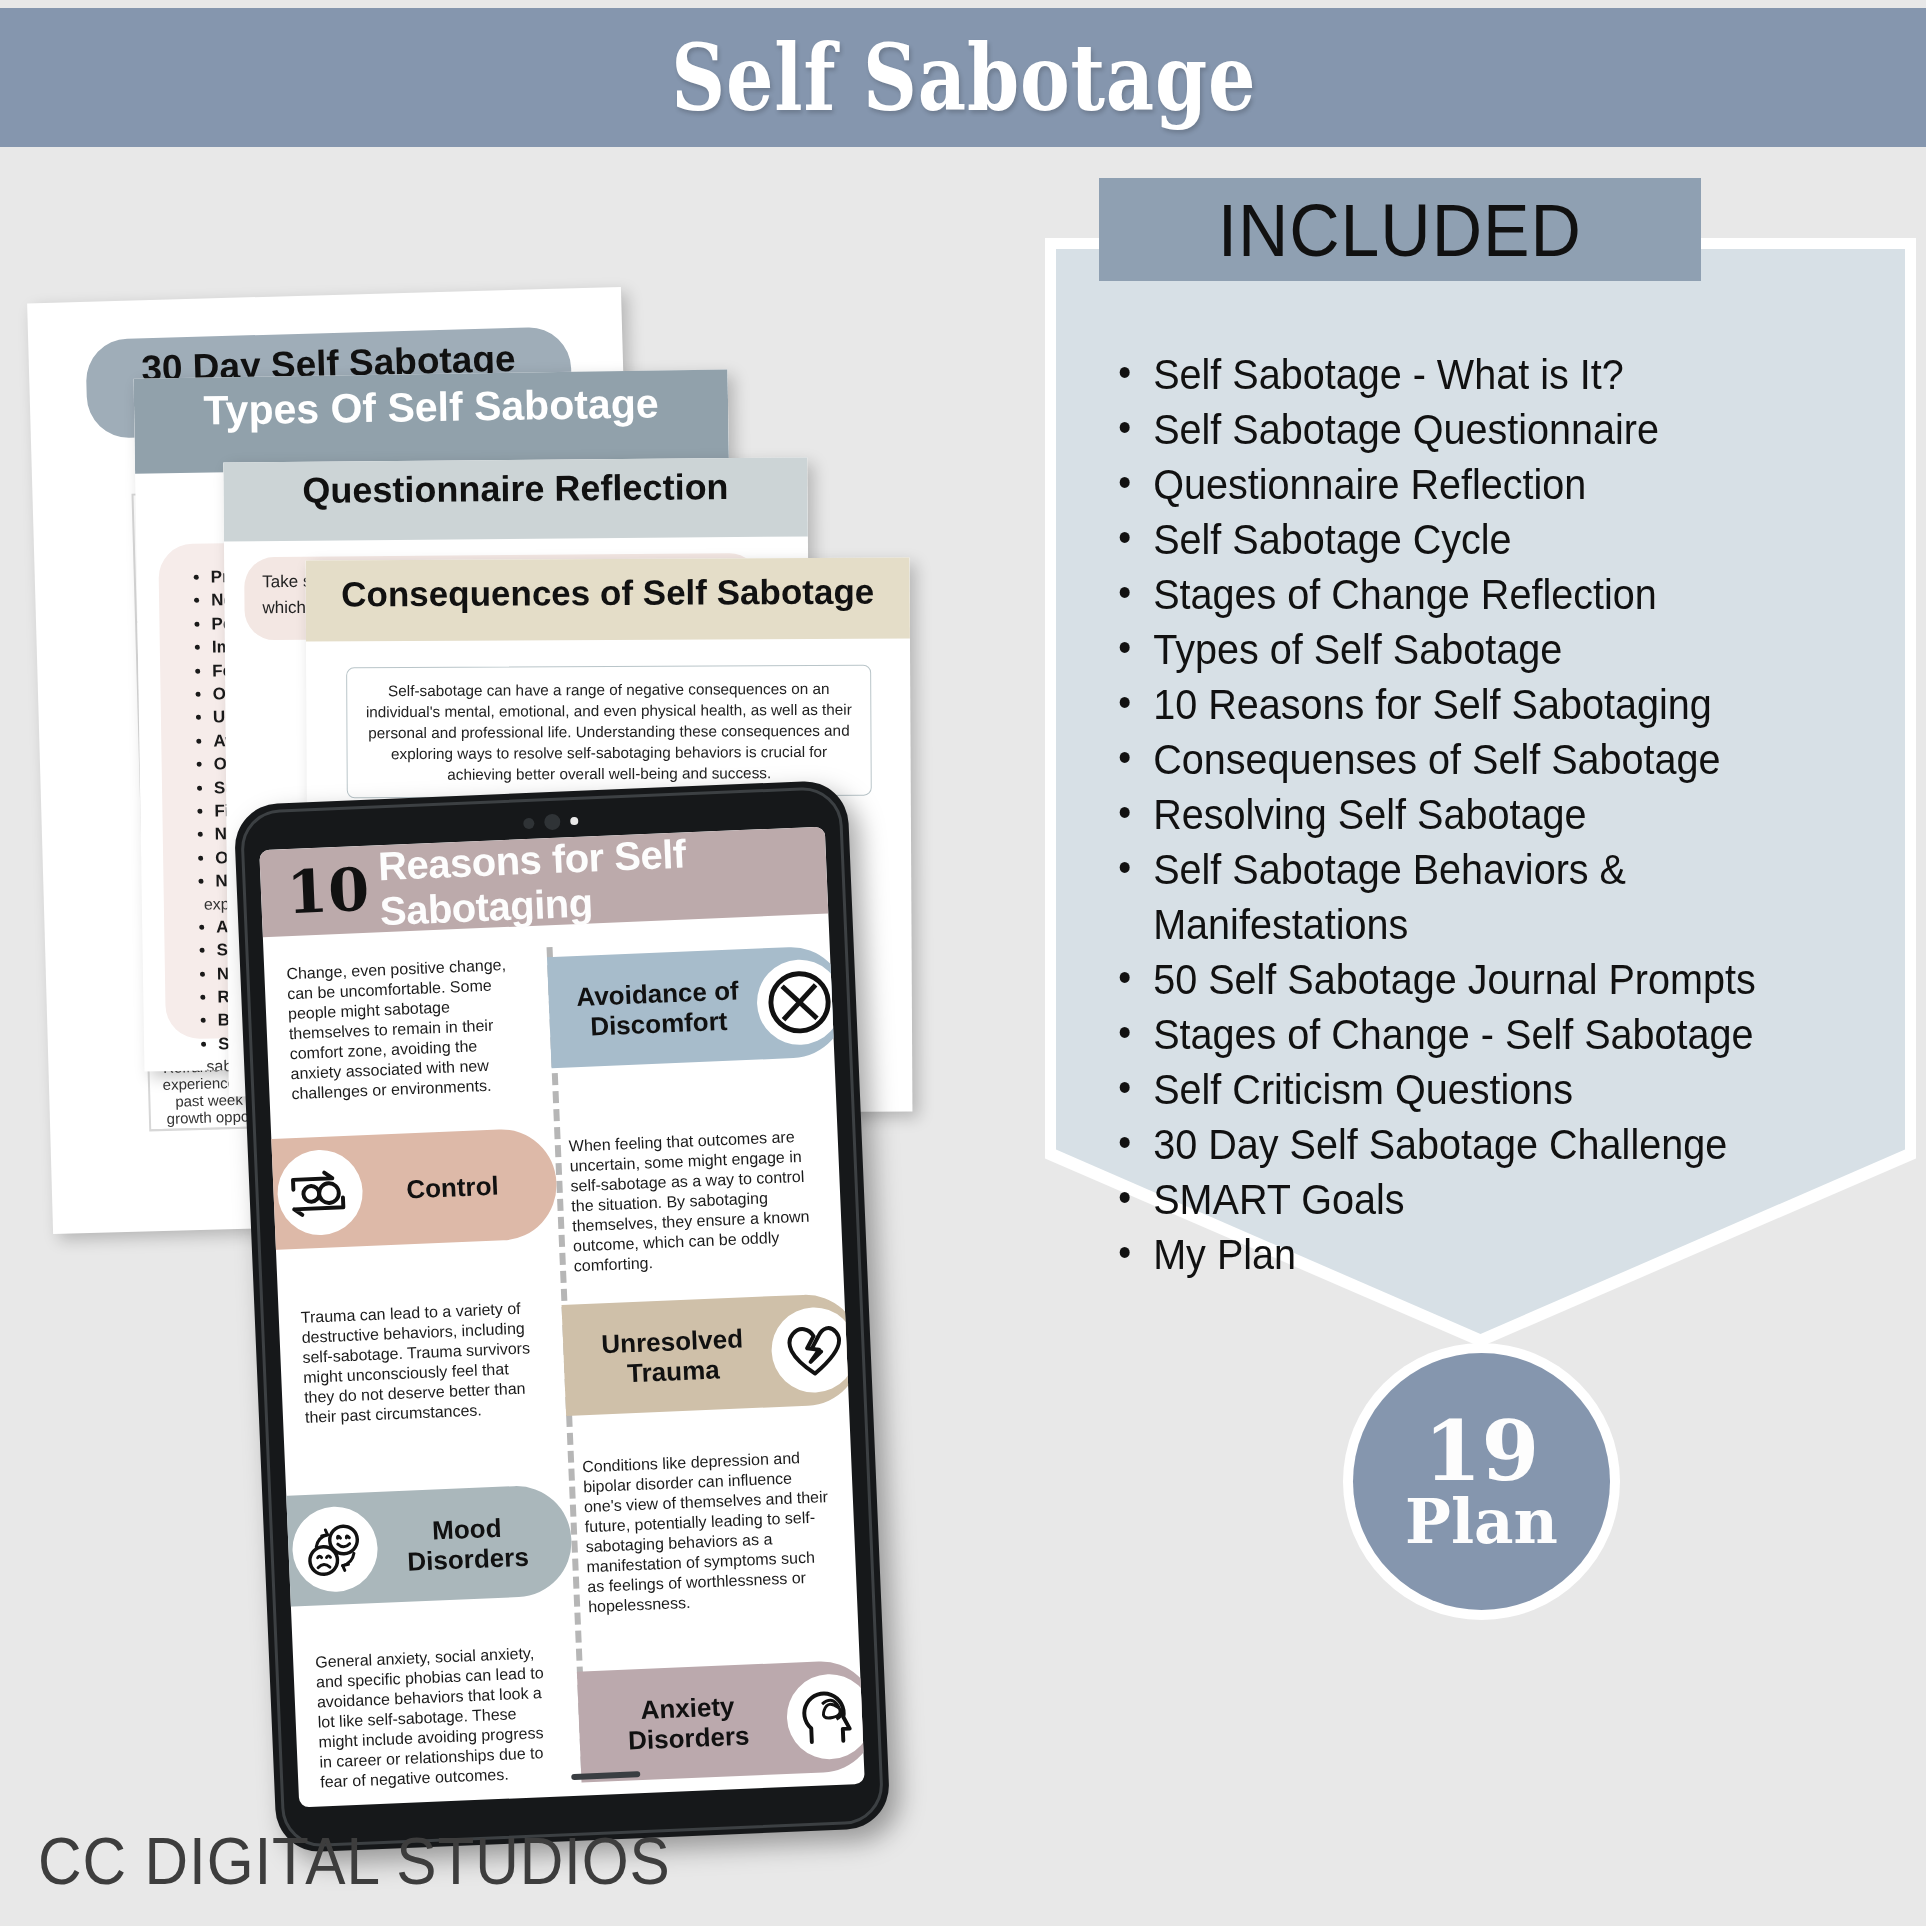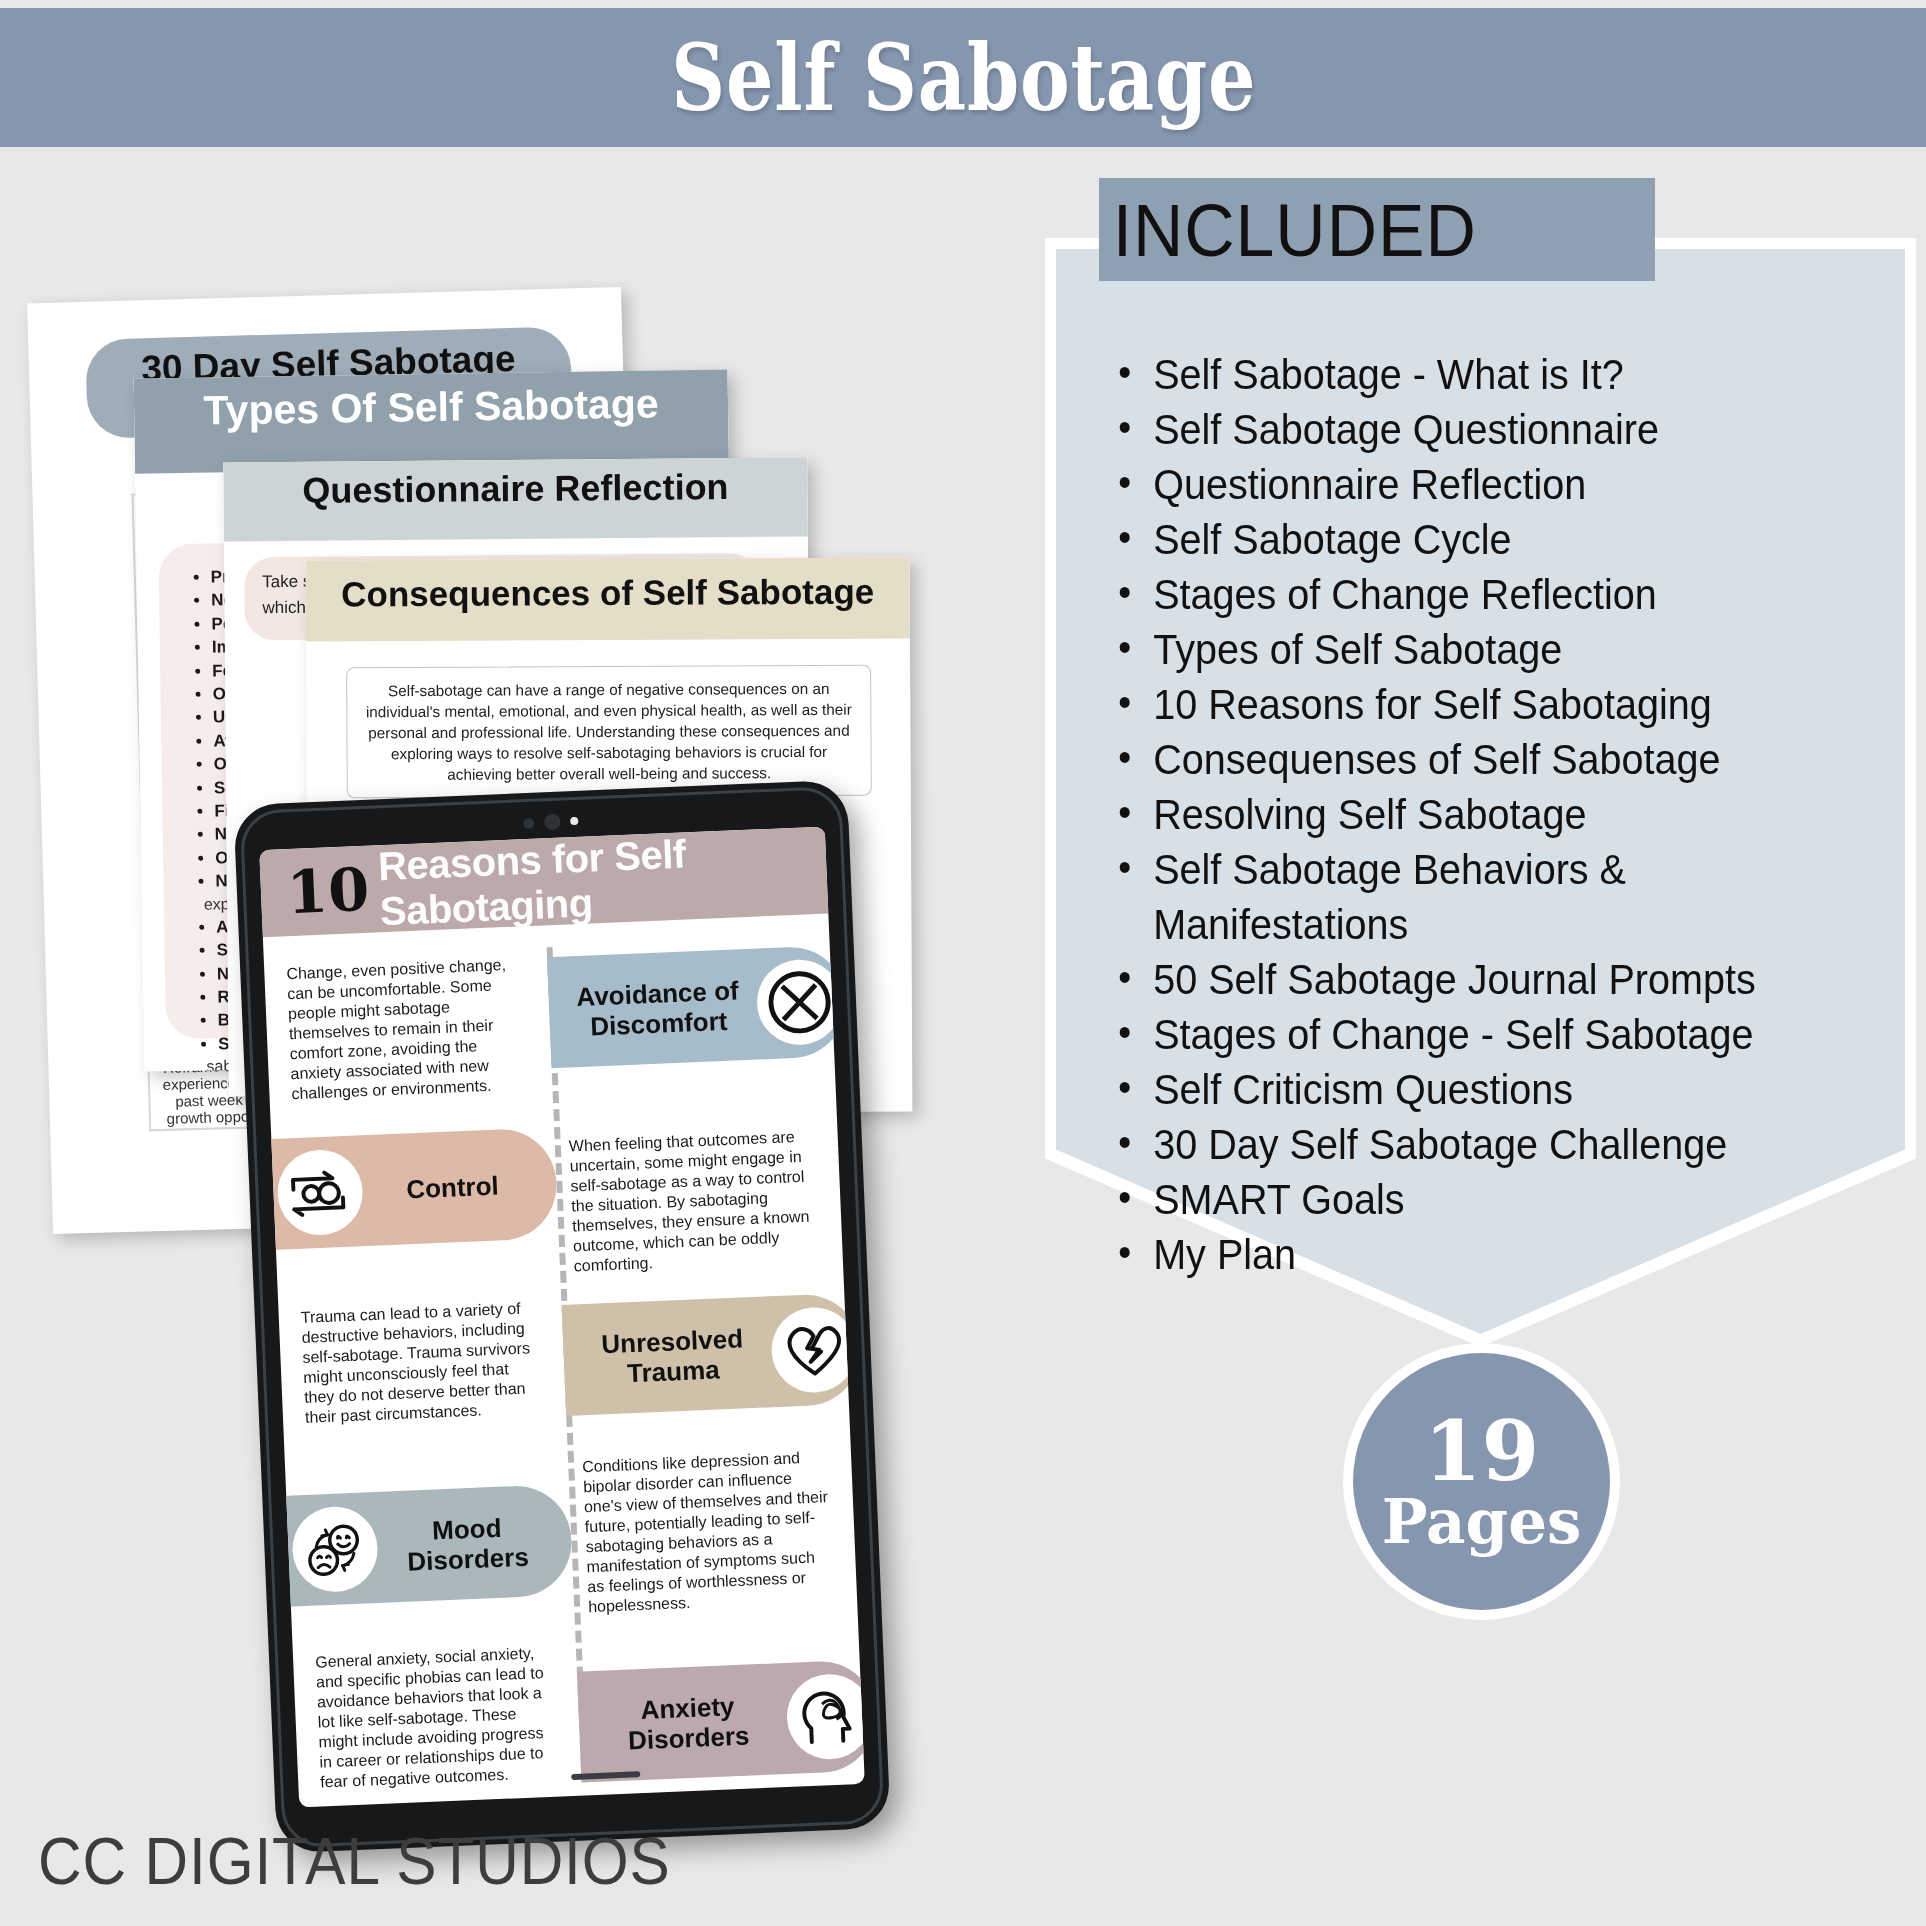--- a/index.html
+++ b/index.html
@@ -35,23 +35,23 @@
     clip-path:polygon(0 0,100% 0,100% 83%,50% 100%,0 83%);
     filter:drop-shadow(0 2px 3px rgba(0,0,0,0.06));
   }
   #included-panel{
     position:absolute;left:11px;top:11px;width:849px;height:1085px;
     background:#d7e0e6;
     clip-path:polygon(0 0,100% 0,100% 83%,50% 100%,0 83%);
   }
   #included-heading{
     position:absolute;left:1099px;top:178px;
-    width:556px;height:103px;
+    width:602px;height:103px;
     background:#8fa0b2;
-    display:flex;align-items:center;justify-content:flex-start;
+    display:flex;align-items:center;justify-content:center;
   }
   #included-heading-text{
     font-size:75px;color:#111;letter-spacing:1px;
     transform:scaleX(0.93);
     font-family:"Liberation Sans", sans-serif;
   }
   #included-list{
     position:absolute;left:1109px;top:347px;width:792px;
     margin:0;padding:0;list-style:none;
   }
@@ -456,17 +456,17 @@
   <li>Stages of Change - Self Sabotage</li>
   <li>Self Criticism Questions</li>
   <li>30 Day Self Sabotage Challenge</li>
   <li>SMART Goals</li>
   <li>My Plan</li>
 </ul>
 
 <div id="pages-badge-ring"></div>
 <div id="pages-badge">
   <div id="pages-number">19</div>
-  <div id="pages-label">Pages</div>
+  <div id="pages-label">Plan</div>
 </div>
 
 <div id="brand">CC DIGITAL STUDIOS</div>
 
 
 </body></html>

